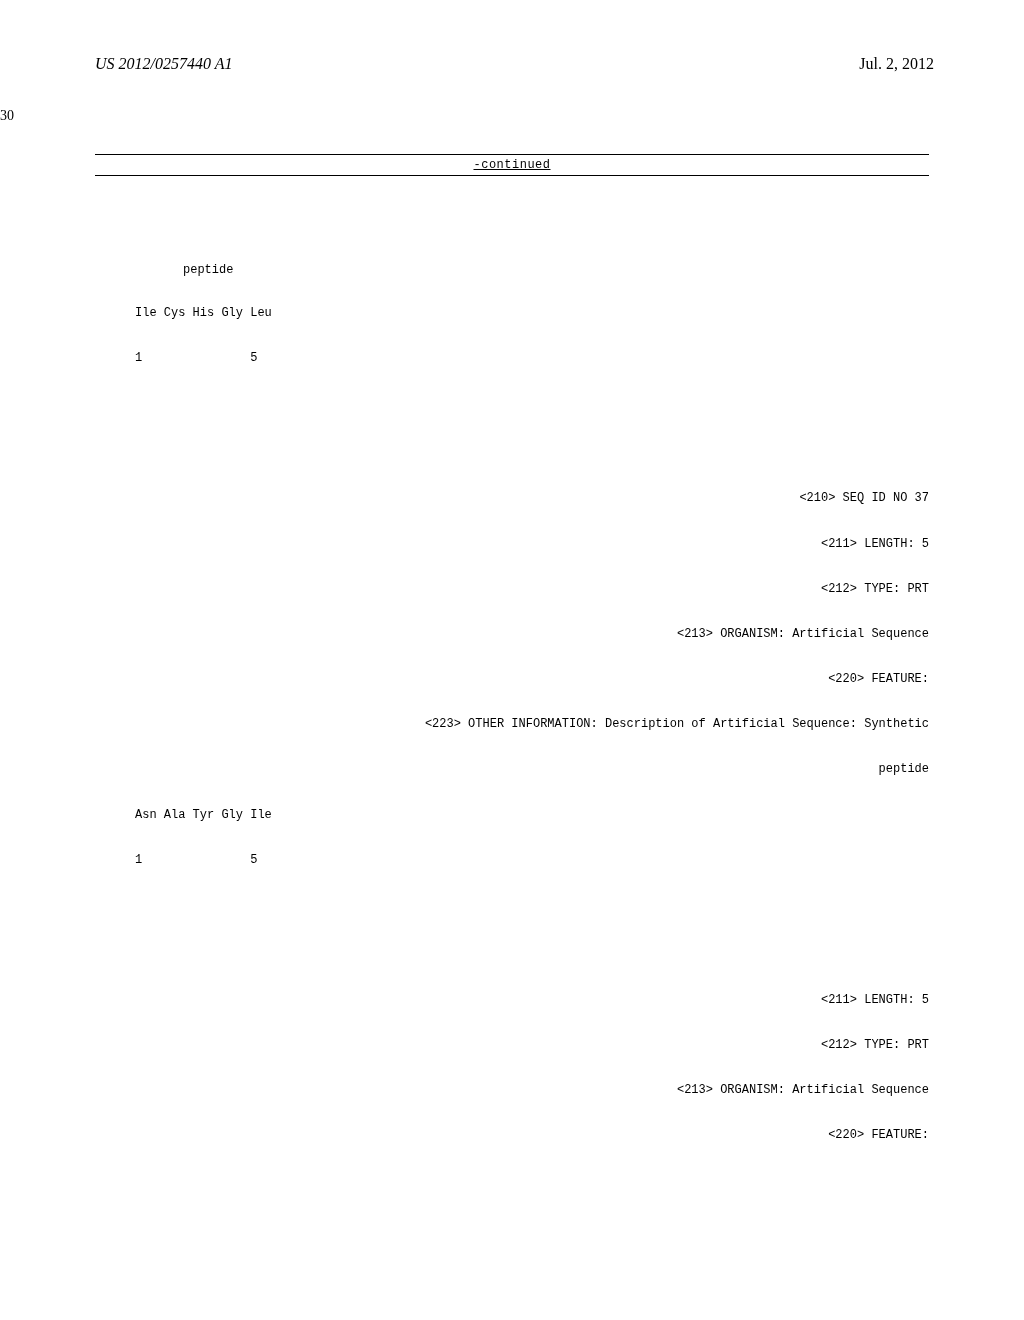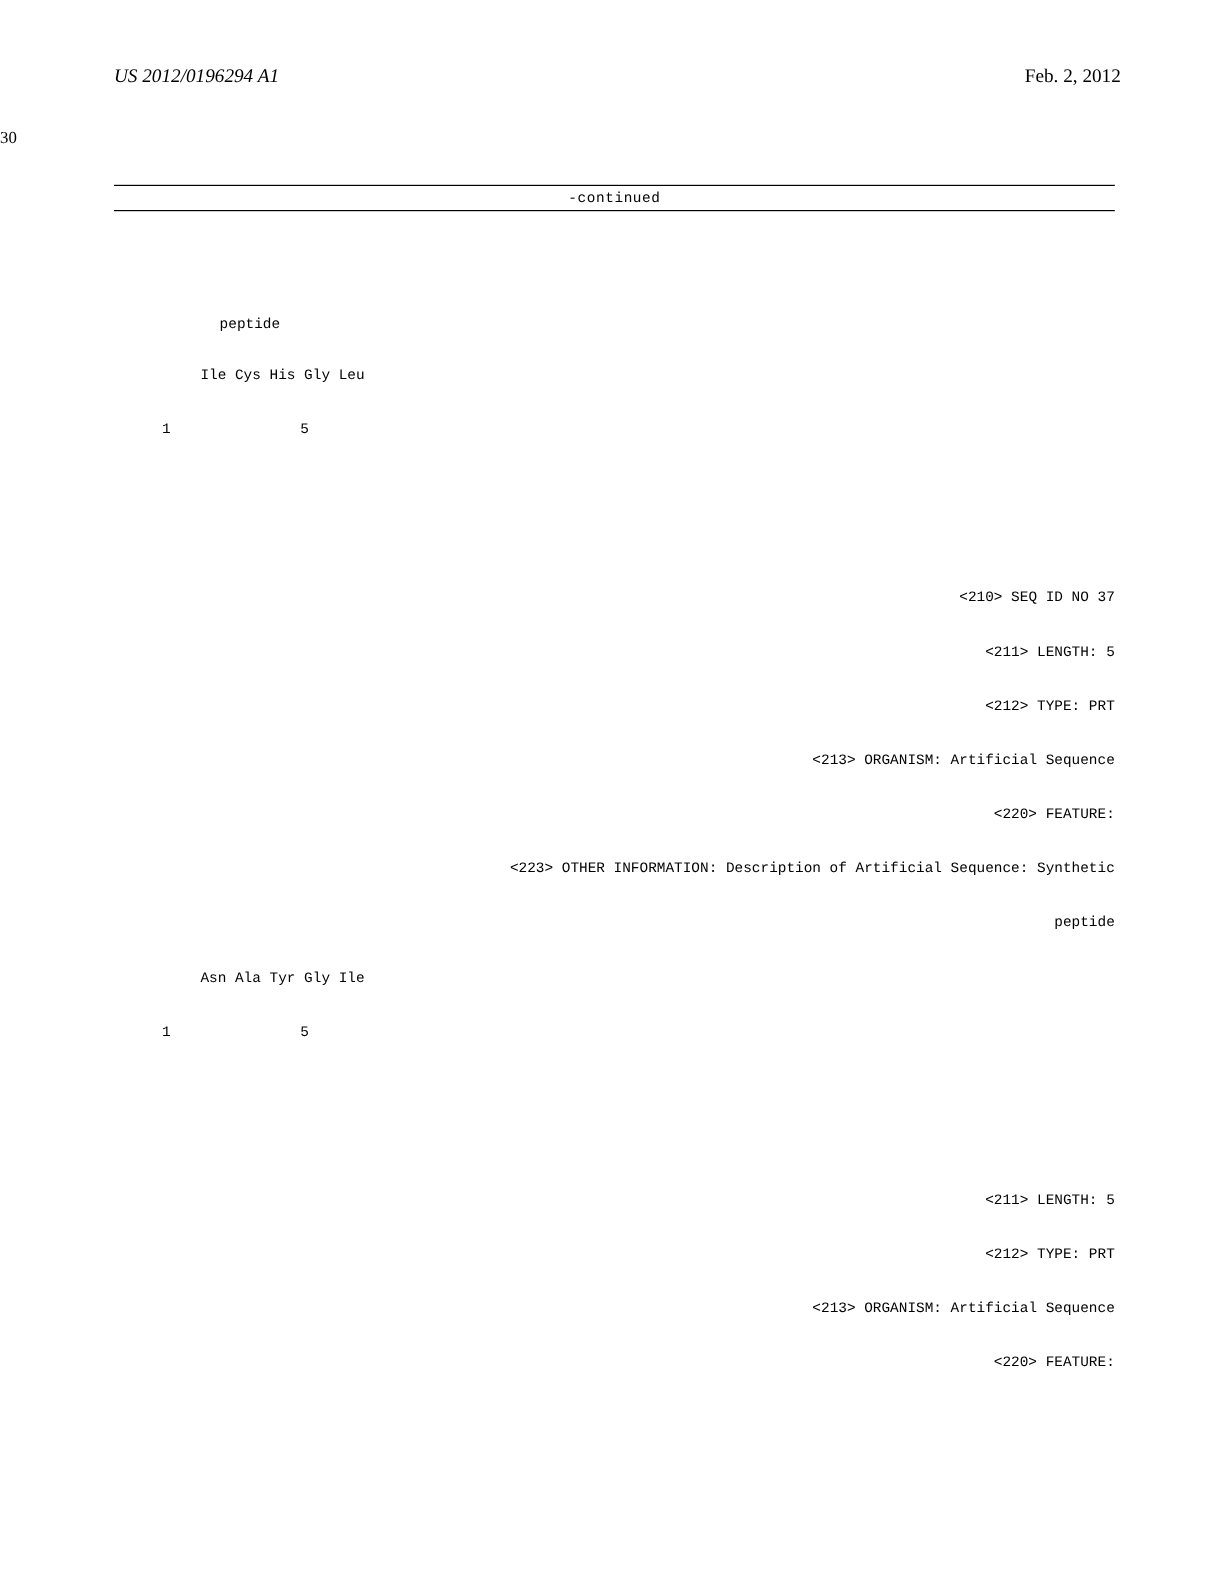--- a/index.html
+++ b/index.html
@@ -38,20 +38,21 @@
     }
     .continued {
       font-family: "Courier New", Courier, monospace;
       font-size: 12px;
       text-align: center;
       border-top: 1.5px solid #000;
       border-bottom: 1px solid #000;
       padding: 3px 0;
       margin-bottom: 15px;
       letter-spacing: 0.5px;
+      text-decoration: underline;
     }
     .sequence-listing {
       font-family: "Courier New", Courier, monospace;
       font-size: 12px;
       line-height: 1.2;
       white-space: pre;
       margin: 0 95px 0 135px;
     }
     .seq-block {
       margin-bottom: 25px;
@@ -59,35 +60,34 @@
     .seq-header {
       margin-bottom: 2px;
       text-align: right;
     }
     .seq-400 {
       margin-top: 12px;
       margin-bottom: 12px;
     }
     .seq-residues {
       margin-bottom: 2px;
-      margin-left: 32px;
     }
     .seq-positions {
       margin-bottom: 0;
     }
     .indent {
       padding-left: 48px;
     }
   </style>
 </head>
 <body>
 
 <div class="header">
-  <span class="pub-number">US 2012/0196294 A1</span>
-  <span class="pub-date">Feb. 2, 2012</span>
+  <span class="pub-number">US 2012/0257440 A1</span>
+  <span class="pub-date">Jul. 2, 2012</span>
 </div>
 
 <div class="page-number">30</div>
 
 <div class="continued-wrapper">
   <div class="continued">-continued</div>
 </div>
 
 <div class="sequence-listing">
 

